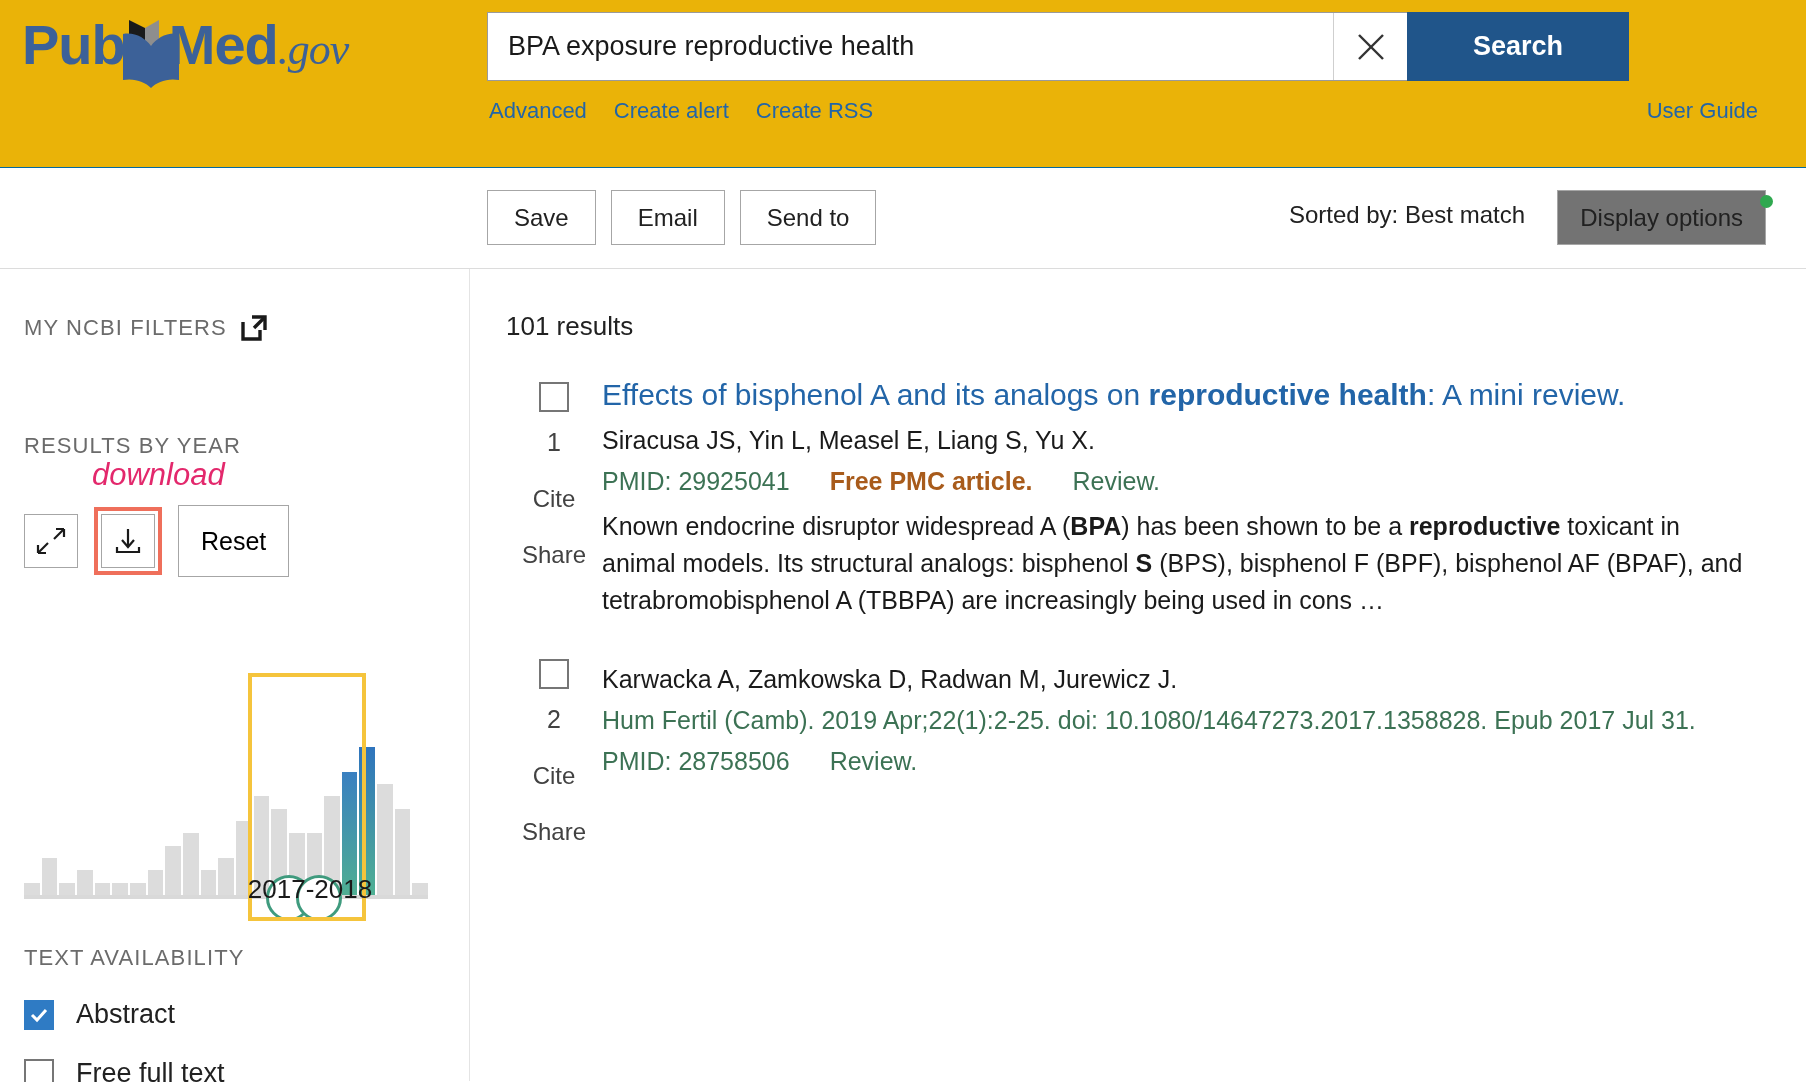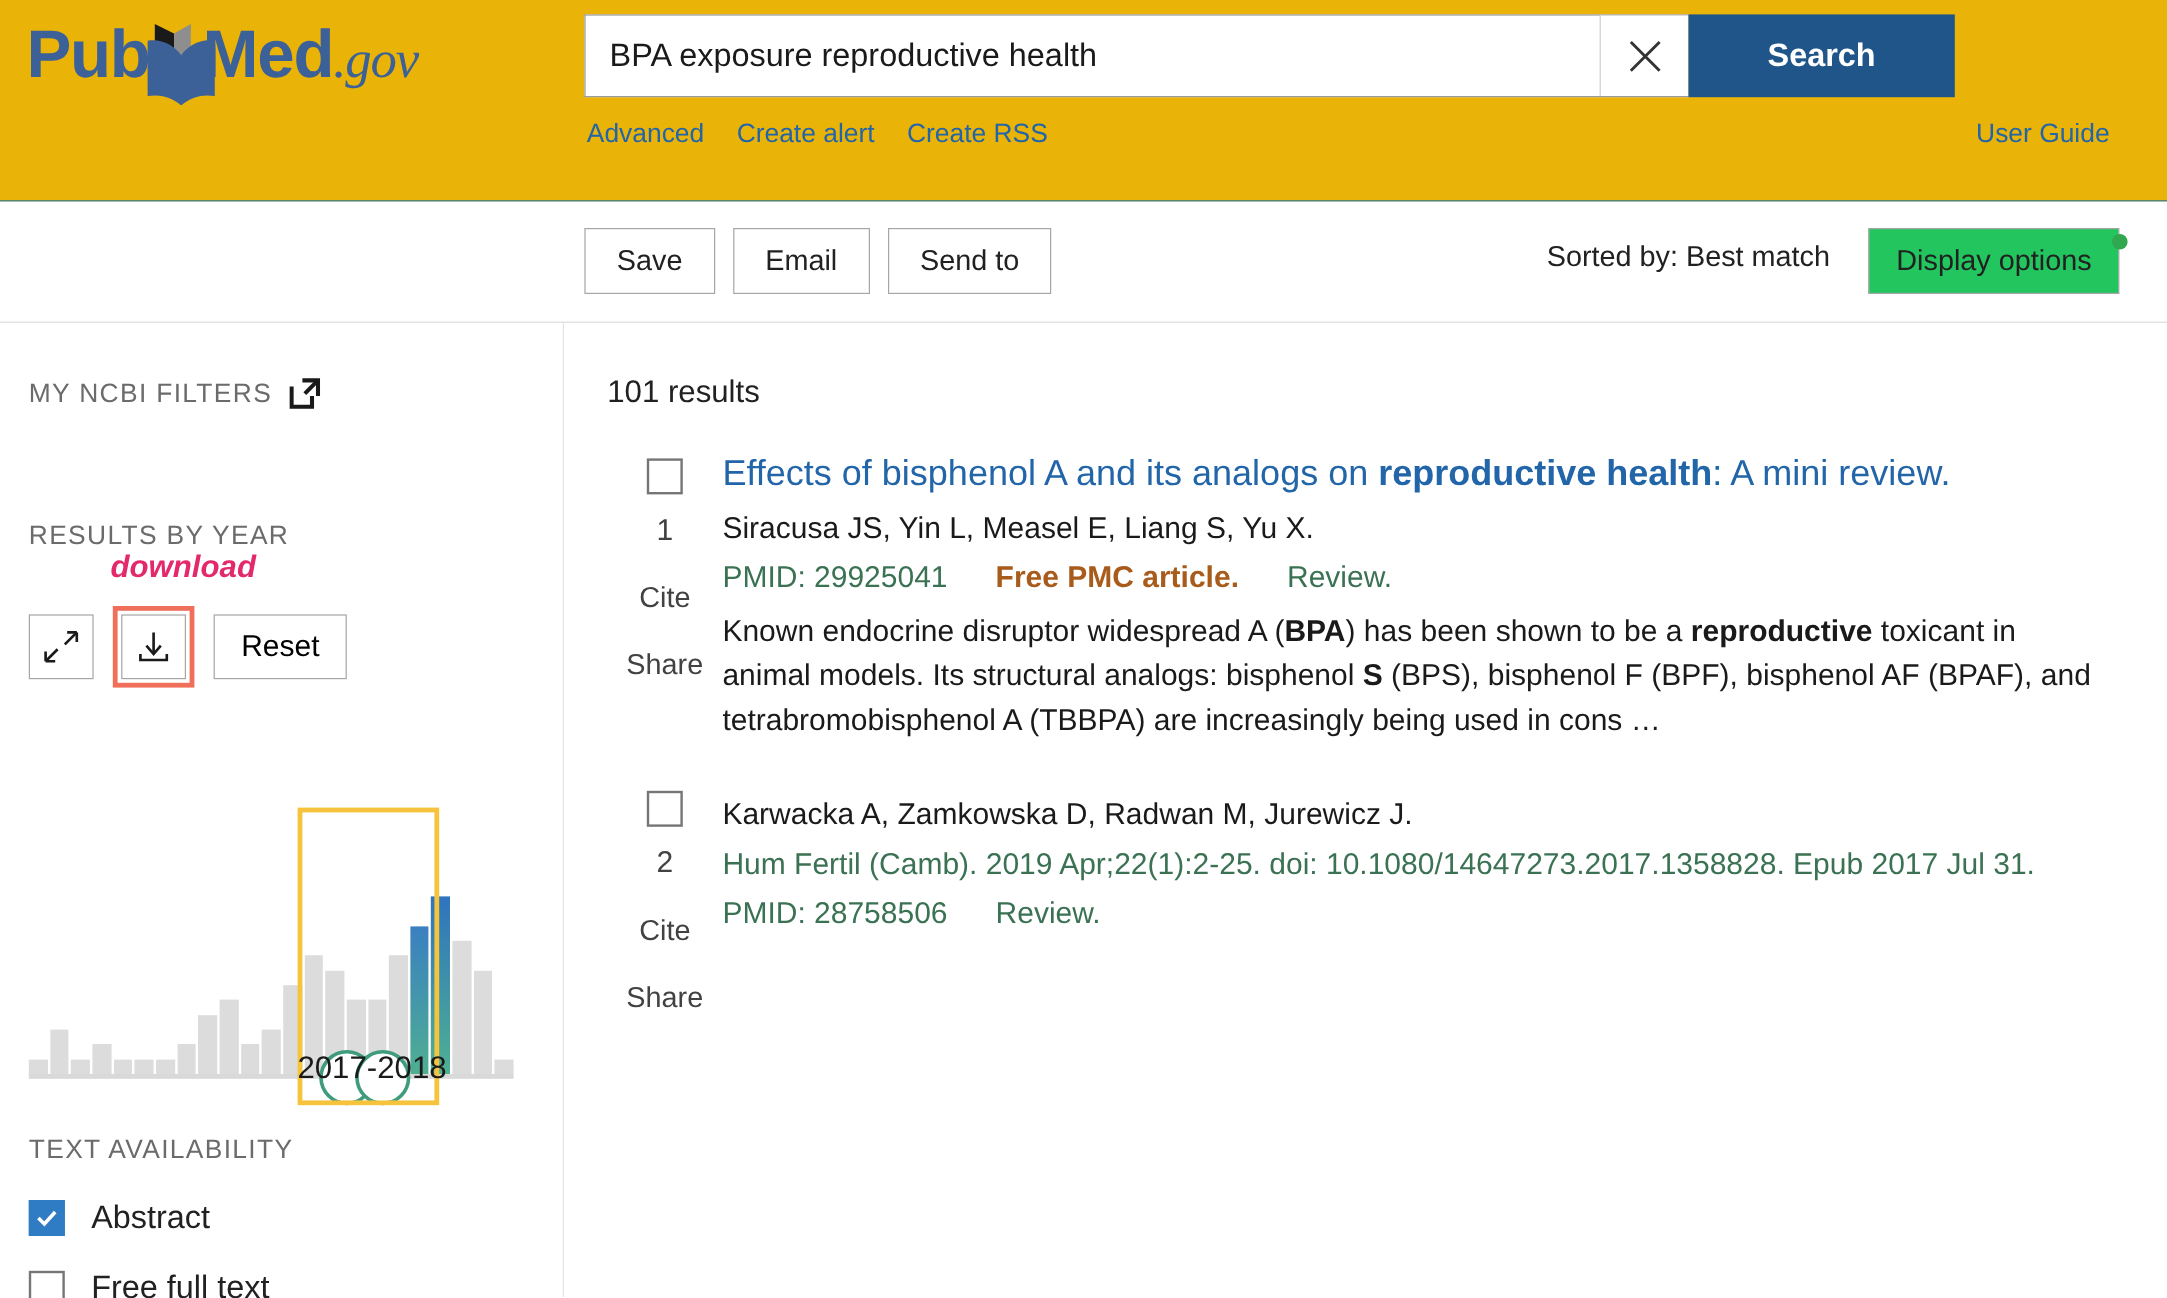--- a/index.html
+++ b/index.html
@@ -132,21 +132,21 @@
     font-size: 24px;
     color: #212121;
     cursor: pointer;
   }
   .display-options {
     position: absolute;
     right: 40px; top: 22px;
     height: 55px;
     padding: 0 22px;
     border: 1px solid #a6a6a6;
-    background: #22c55e;
+    background: #737373;
     font-size: 24px;
     display: flex; align-items: center;
     cursor: pointer;
   }
   .green-dot {
     position: absolute;
     right: 33px; top: 27px;
     width: 13px; height: 13px;
     border-radius: 50%;
     background: #2fa84f;
@@ -170,22 +170,22 @@
   }
   .ncbi-row { display: flex; align-items: center; gap: 14px; }
 
   .results-year-head {
     margin-top: 92px;
     position: relative;
   }
   .download-annot {
     position: absolute;
     left: 68px; top: 24px;
-    font-size: 26px;
-    font-weight: bold;
+    font-size: 31px;
+    font-weight: normal;
     font-style: italic;
     color: #e3286c;
   }
 
   .chart-controls {
     margin-top: 46px;
     display: flex; align-items: center; gap: 16px;
     position: relative;
   }
   .sq-btn {
@@ -194,21 +194,21 @@
     background: #fff;
     display: flex; align-items: center; justify-content: center;
     cursor: pointer;
   }
   .dl-highlight {
     border: 4px solid #ef6f5b;
     padding: 3px;
     display: inline-flex;
   }
   .reset-btn {
-    height: 54px;
+    height: 72px;
     padding: 0 22px;
     border: 1px solid #a6a6a6;
     background: #fff;
     font-size: 25px;
     cursor: pointer;
     font-family: "Liberation Sans", sans-serif;
   }
 
   
   .histo {

